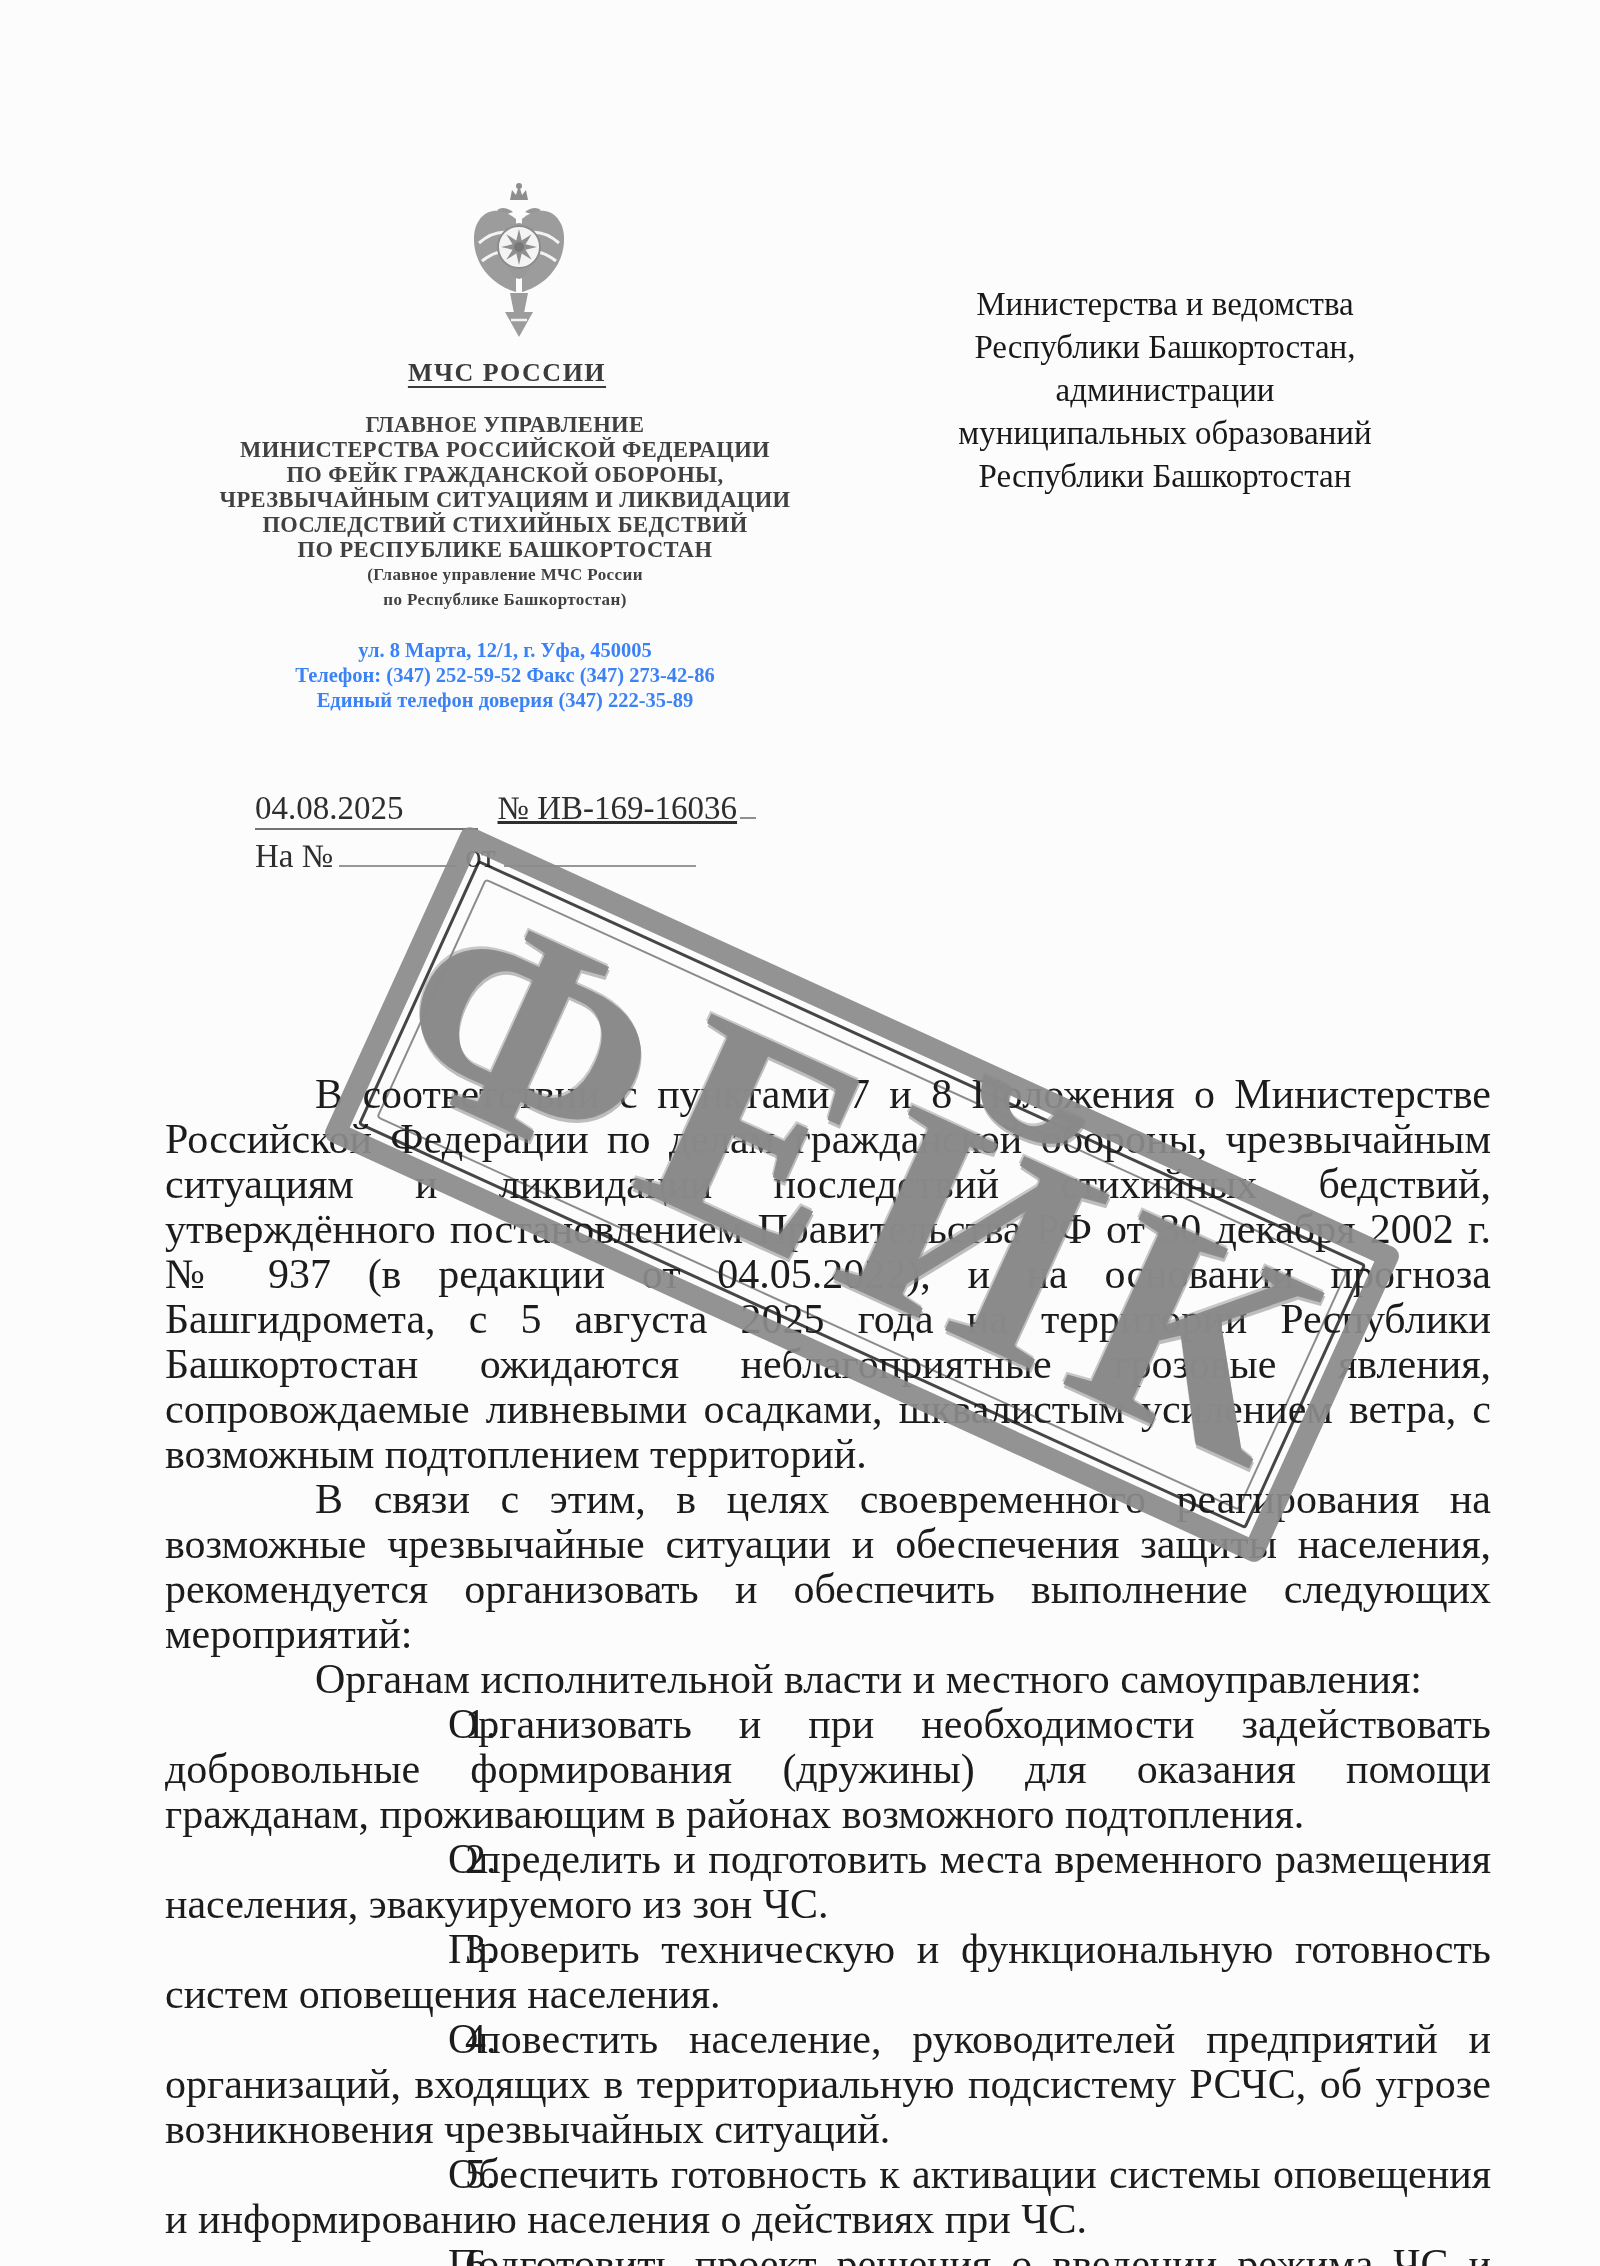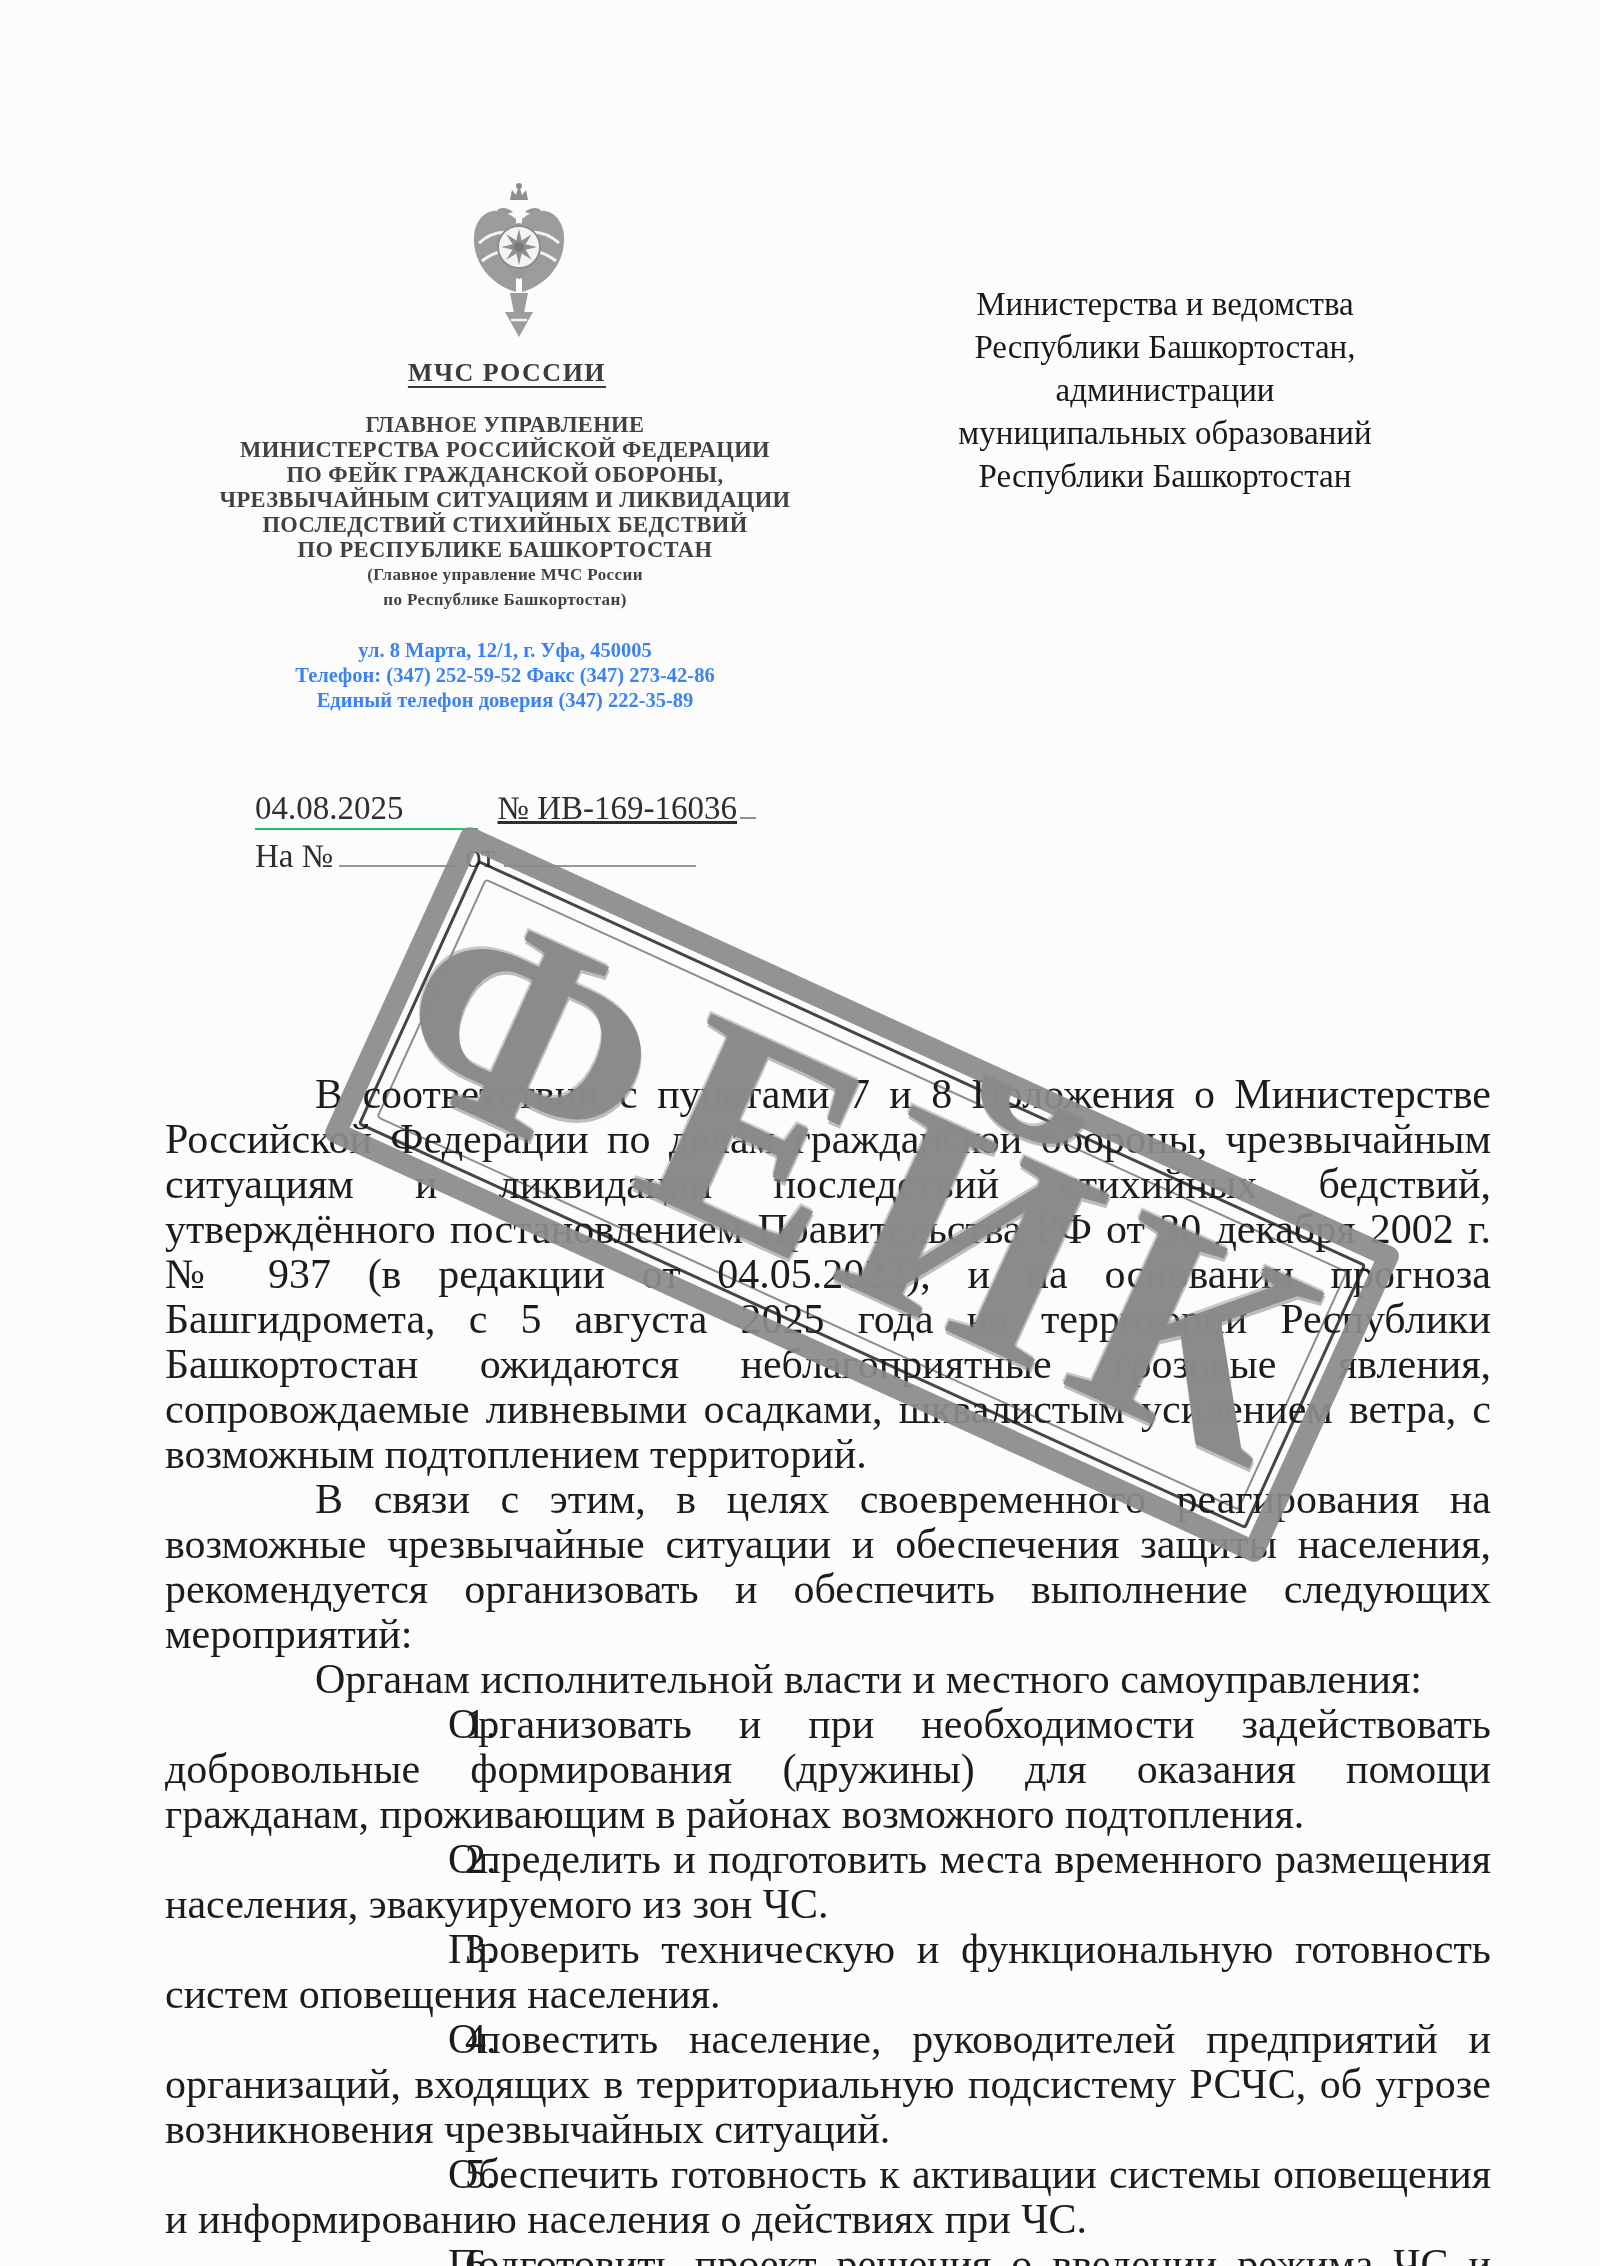--- a/index.html
+++ b/index.html
@@ -31,21 +31,21 @@
 
   
   .addressee {
     position:absolute; left:915px; top:283px; width:500px; text-align:center;
     font-size:33px; line-height:43px; color:#191919;
   }
 
   
   .ref { position:absolute; left:255px; top:790px; font-size:33px; color:#2e2e2e; }
   .ref-row { height:48px; white-space:nowrap; }
-  .date-text { border-bottom:2px solid #22c55e; padding-right:74px; padding-bottom:2px; }
+  .date-text { border-bottom:2px solid #737373; padding-right:74px; padding-bottom:2px; }
   .num-text { margin-left:20px;text-decoration:underline; }
   .tail-line { display:inline-block; width:16px; height:2px; border-bottom:2px solid #8f8f8f; margin-left:3px; }
   .blank { display:inline-block; height:2px; border-bottom:2px solid #979797; }
   .blank.b1 { width:118px; margin-left:6px; }
   .blank.b2 { width:192px; margin-left:8px; }
   .reply-from { margin-left:8px; color:#3a3a3a; }
 
   
   .body-text {
     position:absolute; left:165px; top:1072px; width:1326px;

